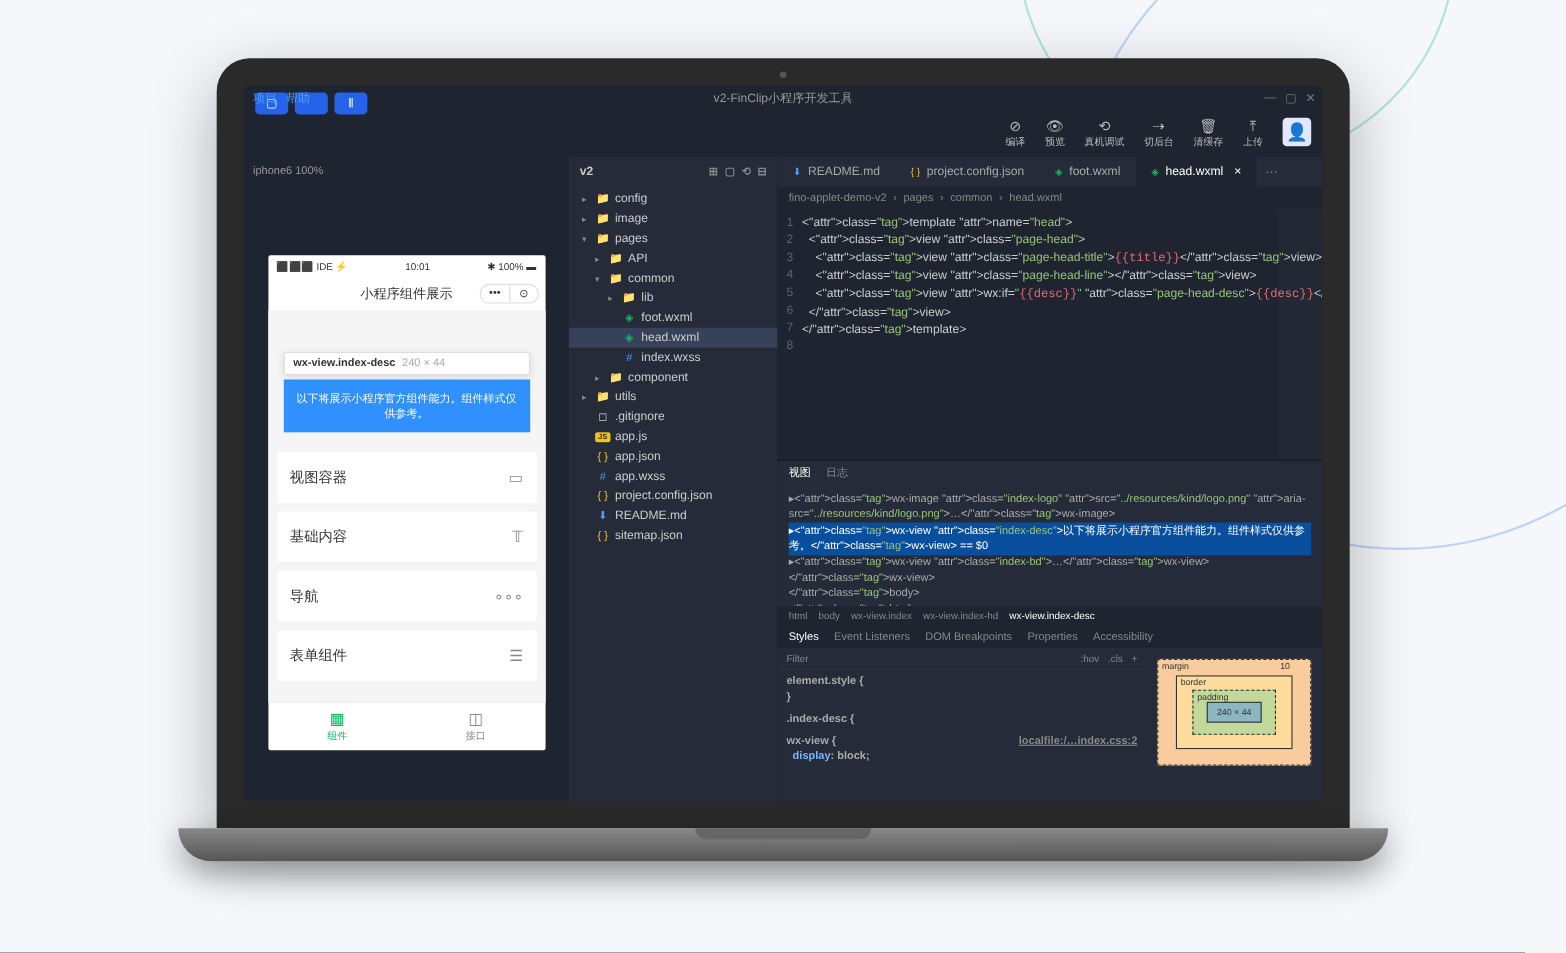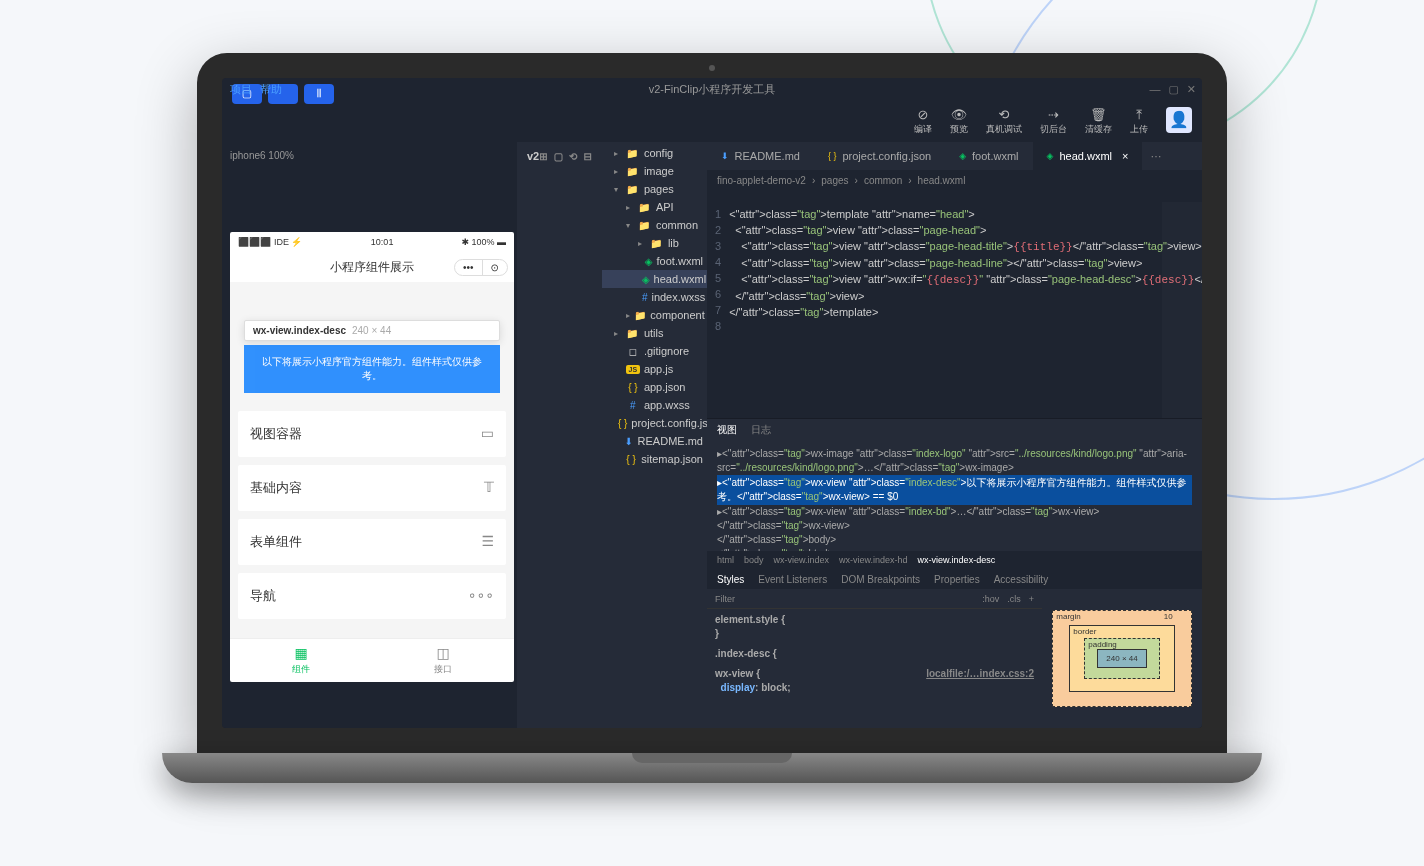--- a/index.html
+++ b/index.html
@@ -20,57 +20,57 @@
 .tb-group { display:flex; flex-direction:column; align-items:center; gap:2px;}
 .tb-btn { width: 30px; height: 20px; background: #2563eb; border-radius: 4px; display: flex; align-items: center; justify-content: center; color: white; font-size: 11px; }
 .tb-label { font-size: 9px; color: #4a9eff; margin-top: 40px; }
 .toolbar-right { display: flex; gap: 18px; }
 .tr-item { display: flex; flex-direction: column; align-items: center; gap: 2px; color: #bbb; font-size: 9px; cursor:pointer; }
 .tr-icon { font-size: 13px; height:14px; }
 .avatar { width: 26px; height: 26px; background: #e0e7ff; border-radius: 4px; display:flex; align-items:center; justify-content:center; font-size:16px;}
 .main-area { flex: 1; display: flex; overflow: hidden; }
 .simulator { width: 295px; background: #1e2430; padding: 8px; }
 .sim-header { font-size: 10px; color: #999; margin-bottom: 71px; }
-.phone { width: 284px; height: 450px; background: white; margin: 0 auto; border-radius: 2px; display: flex; flex-direction: column; color: #333; }
+.phone { width: 252px; height: 450px; background: white; margin: 0 auto; border-radius: 2px; display: flex; flex-direction: column; color: #333; }
 .phone-status { height: 20px; display: flex; align-items: center; justify-content: space-between; padding: 0 8px; font-size: 9px; }
 .phone-title-bar { height: 30px; display: flex; align-items: center; justify-content: center; position: relative; font-size: 12px; font-weight: 500; }
 .phone-capsule { position: absolute; right: 6px; display: flex; border: 1px solid #ddd; border-radius: 12px; overflow: hidden; }
 .phone-capsule span { padding: 2px 8px; font-size: 10px; }
 .phone-capsule span:first-child { border-right: 1px solid #ddd; }
 .phone-body { flex: 1; background: #f5f5f5; padding: 8px; overflow: hidden; }
 .tooltip { background: white; border: 1px solid #ddd; border-radius: 2px; padding: 4px 8px; font-size: 10px; margin: 30px 6px 4px; box-shadow: 0 2px 8px rgba(0,0,0,.12); }
 .tooltip .dim { color:#aaa; margin-left:6px;}
 .highlighted { background: #0078ff; color: white; padding: 10px; font-size: 10px; text-align: center; opacity: 0.8; margin: 0 6px 18px; }
-.menu-item { background: white; padding: 14px 12px; margin-bottom: 8px; display: flex; justify-content: space-between; align-items: flex-start; font-size: 13px; border-radius:2px; }
+.menu-item { background: white; padding: 14px 12px; margin-bottom: 8px; display: flex; justify-content: space-between; align-items: center; font-size: 13px; border-radius:2px; }
 .menu-icon { color: #888; font-size:14px;}
 .phone-tabbar { height: 44px; display: flex; border-top: 1px solid #eee; }
 .tab-item { flex: 1; display: flex; flex-direction: column; align-items: center; justify-content: center; font-size: 9px; gap: 2px; }
 .tab-item.active { color: #07c160; }
 .tab-item:not(.active) { color: #888; }
-.explorer { width: 190px; background: #252b38; display: flex; flex-direction: row; }
+.explorer { width: 190px; background: #252b38; display: flex; flex-direction: column; }
 .explorer-header { height: 28px; display: flex; align-items: center; padding: 0 10px; font-weight: bold; justify-content: space-between; }
 .explorer-icons { display:flex; gap:6px; color:#888; font-size:10px;}
 .tree { padding: 2px 0; font-size: 11px; overflow-y:auto; }
 .tree-item { padding: 3px 4px 3px 10px; display: flex; align-items: center; gap: 4px; cursor: pointer; white-space: nowrap; }
 .tree-item.active { background: #37415a; }
 .tree-chevron { width: 8px; font-size: 8px; color: #888; }
 .tree-icon { width: 14px; text-align: center; font-size: 10px; }
 .folder-i { color: #4a9eff; }
 .js-i { background: #f1c40f; color: #333; font-size: 7px; border-radius: 2px; padding: 1px 2px; font-weight: bold; }
 .json-i { color: #f1c40f; }
 .wxml-i { color: #07c160; }
 .wxss-i { color: #4a9eff; }
 .md-i { color: #4a9eff; }
 .editor-area { flex: 1; display: flex; flex-direction: column; background: #1e2430; overflow:hidden; }
 .editor-tabs { height: 28px; display: flex; align-items: center; background: #252b38; }
 .editor-tab { padding: 0 14px; height: 100%; display: flex; align-items: center; gap: 6px; font-size: 11px; color: #aaa; cursor:pointer; }
 .editor-tab.active { background: #1e2430; color: #fff; }
 .tab-more { padding: 0 8px; color: #888; }
 .breadcrumb { height: 20px; display: flex; align-items: center; padding: 0 10px; font-size: 10px; color: #888; gap: 6px; }
-.code-area { flex: 1; display: flex; font-family: Consolas, monospace; font-size: 11px; overflow:hidden; position:relative;margin-top:12px; }
+.code-area { flex: 1; display: flex; font-family: Consolas, monospace; font-size: 11px; overflow:hidden; position:relative; }
 .minimap { position:absolute; right:0; top:0; width:40px; height:100%; background:rgba(255,255,255,0.02);}
 .line-numbers { width: 36px; text-align: right; padding: 4px 8px; color: #5a6374; line-height: 16px; }
 .code { padding: 4px 0; line-height: 16px; white-space: pre; }
 .str { color: #98c379; }
 .var { color: #e06c75; font-family: Liberation Mono, monospace; }
 .devtools { height: 310px; background: #252b38; border-top: 1px solid #181c26; display: flex; flex-direction: column; }
 .dt-tabs { height: 22px; display: flex; align-items: center; padding: 0 10px; gap: 14px; font-size: 10px; }
 .dt-tab { color: #888; }
 .dt-tab.active { color: #fff; }
 .dt-dom { padding: 6px 10px; font-family: Consolas, monospace; font-size: 10px; line-height: 14px; color: #aaa; height:110px; overflow:hidden; }
@@ -79,21 +79,21 @@
 .dt-breadcrumb .active { color: #fff; }
 .dt-styles-tabs { height: 20px; display: flex; align-items: center; padding: 0 10px; gap: 14px; font-size: 10px; background: #1e2430; }
 .dt-bottom { flex: 1; display: flex; }
 .styles-pane { flex: 1; display: flex; flex-direction: column; }
 .filter-row { height: 20px; display: flex; align-items: center; padding: 0 8px; font-size: 9px; color: #888; justify-content: space-between; border-bottom: 1px solid #333; gap: 16px; }
 .filter-controls { display:flex; gap:8px;}
 .styles-content { padding: 4px 8px; font-family: Consolas, monospace; font-size: 10px; line-height: 14px; color: #aaa; flex:1;font-weight:bold; }
 .styles-content .src { float: right; color: #888; text-decoration: underline; }
 .prop { color: #79b8ff; }
 .val { color: #aaa; }
-.box-model-pane { width: 160px; padding: 10px; display:flex; align-items:center; justify-content:center;}
+.box-model-pane { width: 160px; padding: 10px; display:flex; align-items:flex-start; justify-content:center;}
 .bm-margin { background: #f9cc9d; border:1px dashed #333; padding: 14px 16px; font-size: 8px; color: #333; position:relative; }
 .bm-border { background: #fddb9b; border:1px solid #333; padding: 12px 14px; position:relative; }
 .bm-padding { background: #c3d99b; border:1px dashed #333; padding: 10px 12px; position:relative; }
 .bm-content { background: #8cb6c0; border:1px solid #333; padding: 4px 8px; text-align: center; }
 .bm-label { position:absolute; top:1px; left:3px; }
 .bm-val-top { position:absolute; top:1px; right:18px; }
 </style>
 </head>
 <body>
 
@@ -184,26 +184,26 @@
               <div id="menu-items">
                   <div class="menu-item">
                     <span>视图容器</span>
                     <span class="menu-icon">▭</span>
                   </div>
                   <div class="menu-item">
                     <span>基础内容</span>
                     <span class="menu-icon">𝕋</span>
                   </div>
                   <div class="menu-item">
+                    <span>导航</span>
+                    <span class="menu-icon">∘∘∘</span>
+                  </div>
+                  <div class="menu-item">
                     <span>表单组件</span>
                     <span class="menu-icon">☰</span>
-                  </div>
-                  <div class="menu-item">
-                    <span>导航</span>
-                    <span class="menu-icon">∘∘∘</span>
                   </div>
                 </div>
             </div>
             <div class="phone-tabbar" id="phone-tabs">
                 <div class="tab-item active">
                   <div style="font-size:14px">▦</div>
                   <div>组件</div>
                 </div>
                 <div class="tab-item">
                   <div style="font-size:14px">◫</div>

